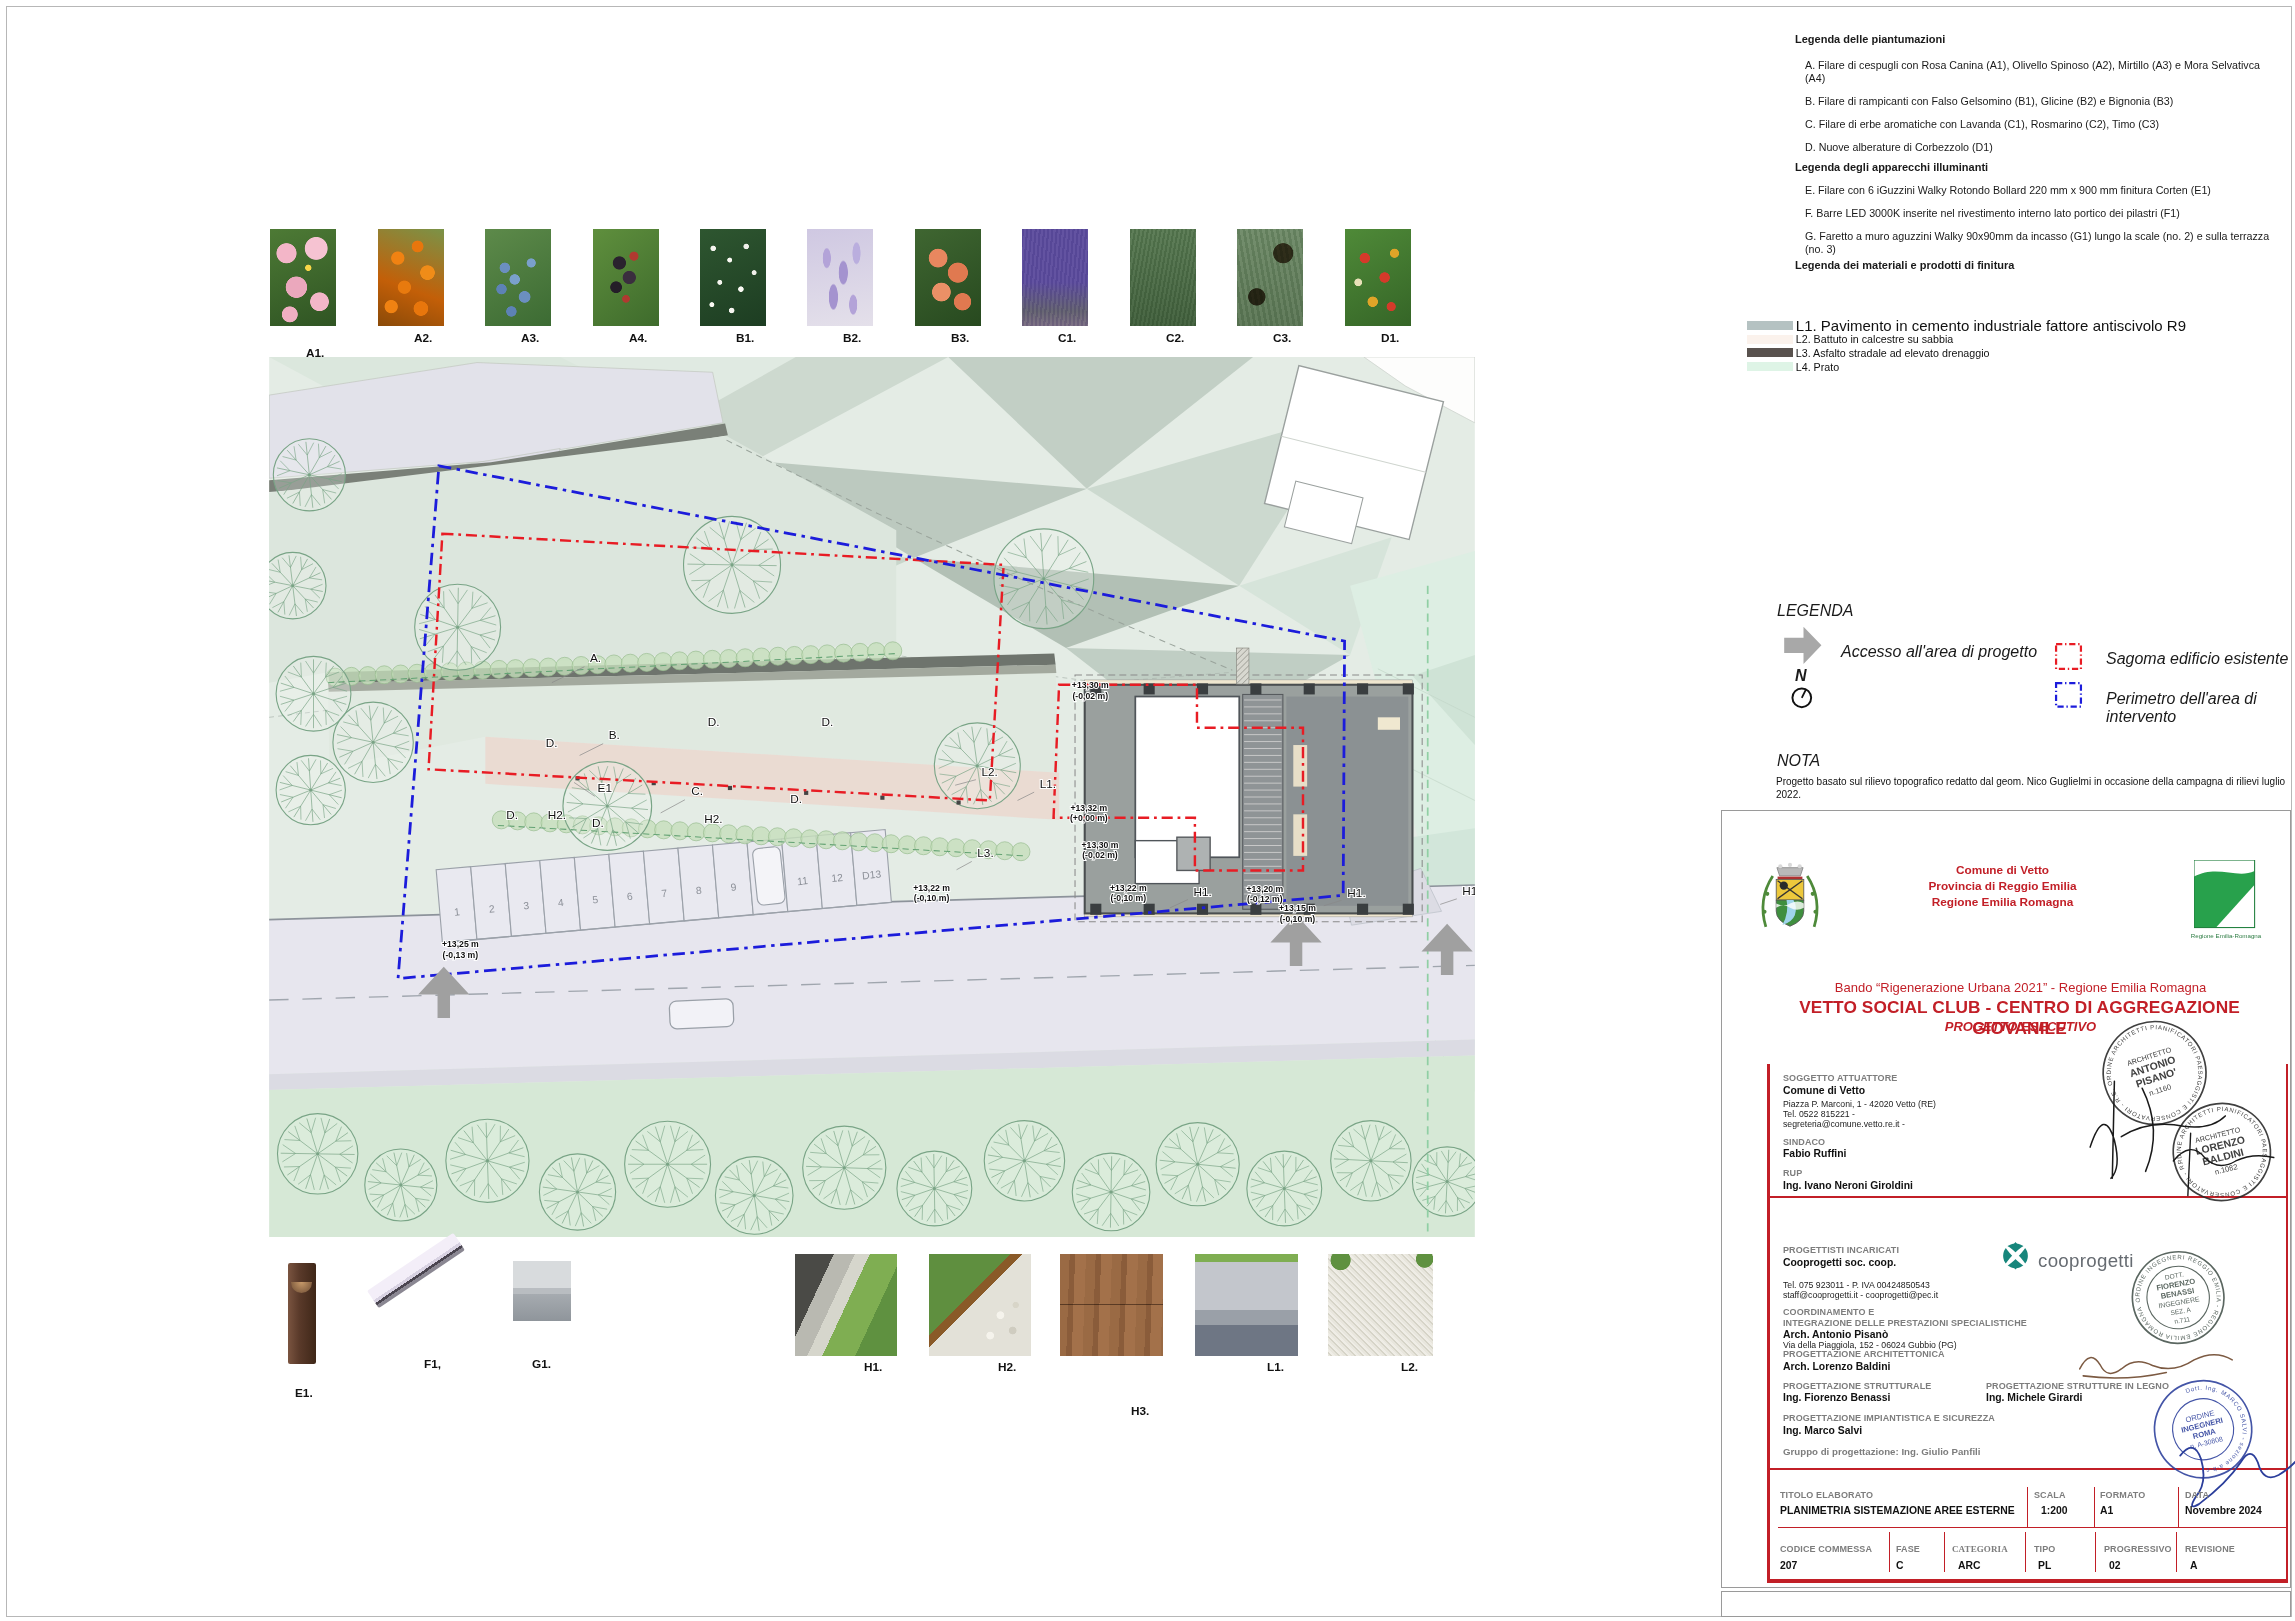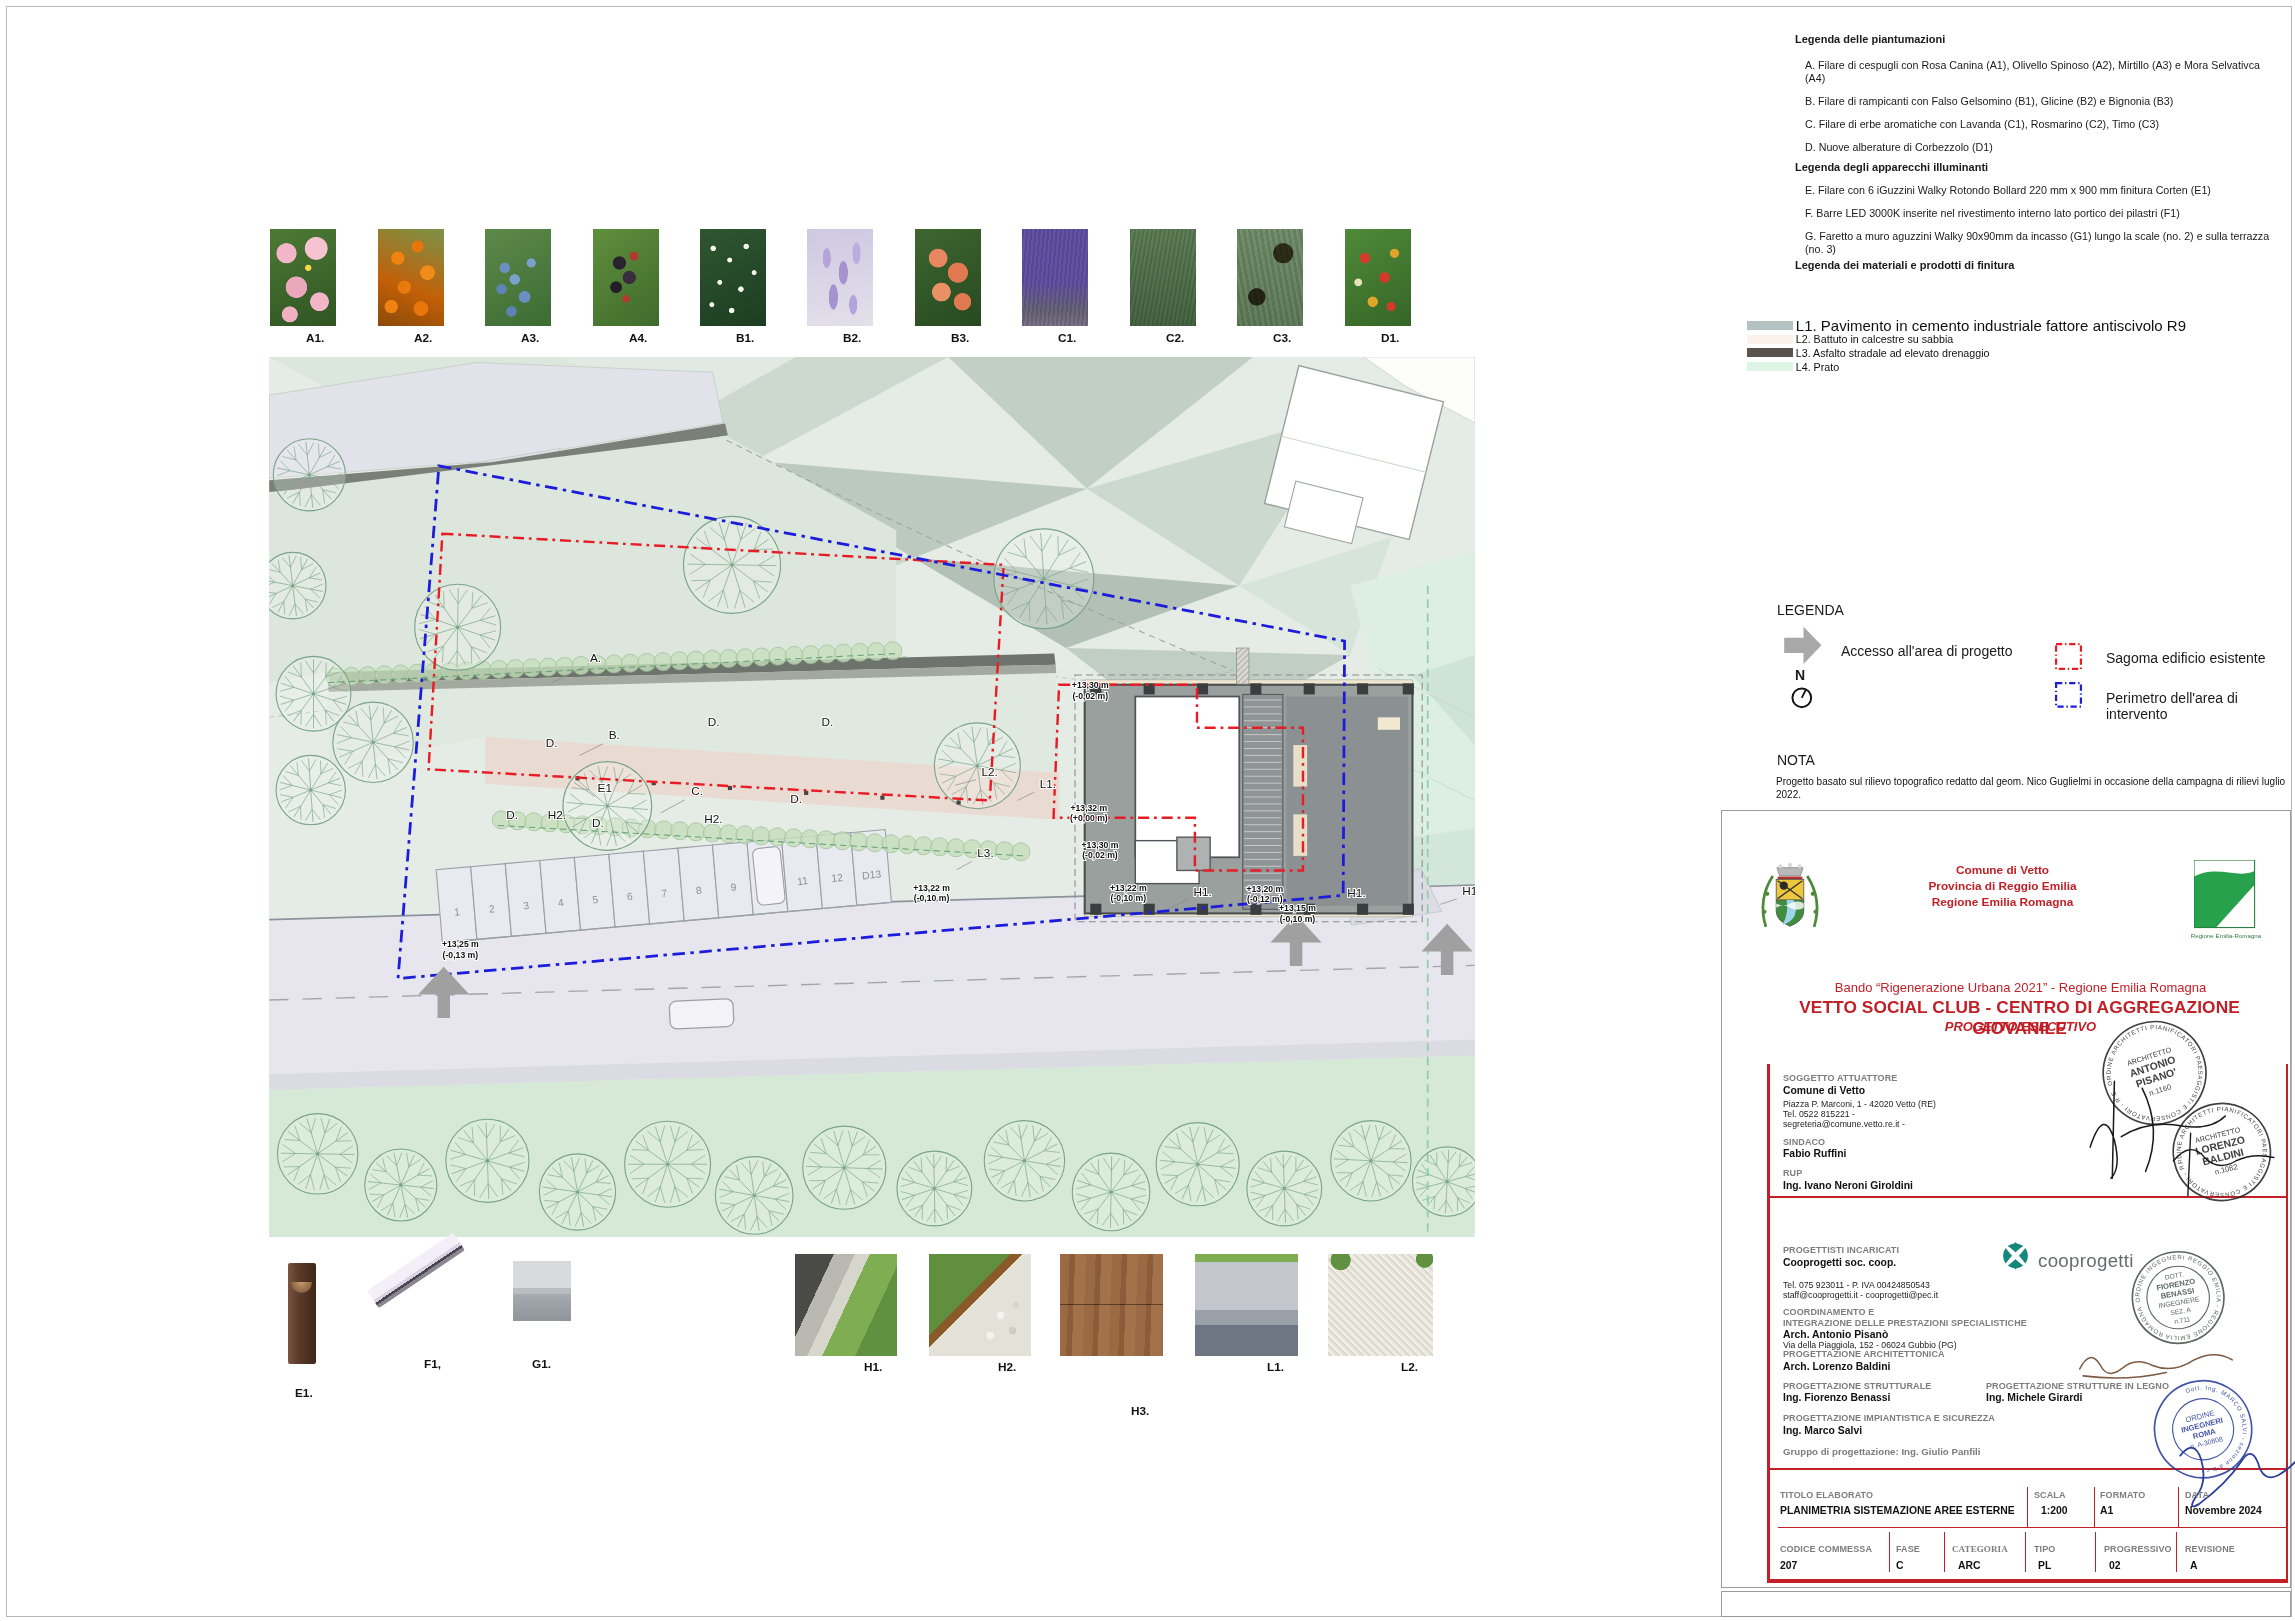--- a/index.html
+++ b/index.html
@@ -9,21 +9,21 @@
   .abs{position:absolute;}
   .sheet-border{position:absolute;left:5.5px;top:5.5px;width:2284px;height:1609px;border:0.7px solid #b7b7b7;}
   
   .leg-block{position:absolute;width:495px;font-size:10.7px;line-height:13px;color:#1a1a1a;}
   .leg-title{font-weight:bold;font-size:11px;margin:0 0 12.5px 0;}
   .leg-title2{font-weight:bold;font-size:11px;margin:0 0 1.4px 0;}
   .leg-line{margin:10px;}
   .surf-row{display:flex;align-items:center;height:13.6px;}
   .surf-swatch{width:46px;height:9px;margin-right:2.8px;flex:0 0 46px;}
   
-  .small-cap{font-size:14px;color:#1a1a1a;}
+  .small-cap{font-size:16px;color:#1a1a1a;font-style:italic;}
   
   .tb-border{position:absolute;border:1px solid #9a9a9a;}
   .red-line{position:absolute;background:#c21f27;}
   .muni{color:#c21f27;font-weight:bold;font-size:11.8px;line-height:16px;text-align:center;}
   .bando{color:#c21f27;font-size:13px;text-align:center;}
   .proj{color:#c21f27;font-size:17.3px;font-weight:bold;text-align:center;letter-spacing:0.1px;}
   .phase{color:#c21f27;font-size:13px;font-weight:bold;font-style:italic;text-align:center;}
   .tb-label{font-size:9px;font-weight:bold;color:#7d7d7d;letter-spacing:0.1px;}
   .tb-label2{font-size:9.7px;font-weight:bold;color:#7d7d7d;}
   .tb-name{font-size:10.4px;font-weight:bold;color:#111;}
@@ -63,21 +63,21 @@
 </style>
 </head>
 <body>
 
 <div class="sheet-border"></div>
 
 <div id="plantThumbs">
     <div class="thumb" style="left: 270px; top: 229px;">
       <div class="ph ph-a1"></div>
     </div>
-    <div class="thumb-label" style="left: 306px; top: 331px;">A1.</div>
+    <div class="thumb-label" style="left: 306px; top: 346px;">A1.</div>
     <div class="thumb" style="left: 378px; top: 229px;">
       <div class="ph ph-a2"></div>
     </div>
     <div class="thumb-label" style="left: 414px; top: 331px;">A2.</div>
     <div class="thumb" style="left: 485px; top: 229px;">
       <div class="ph ph-a3"></div>
     </div>
     <div class="thumb-label" style="left: 521px; top: 331px;">A3.</div>
     <div class="thumb" style="left: 593px; top: 229px;">
       <div class="ph ph-a4"></div>

